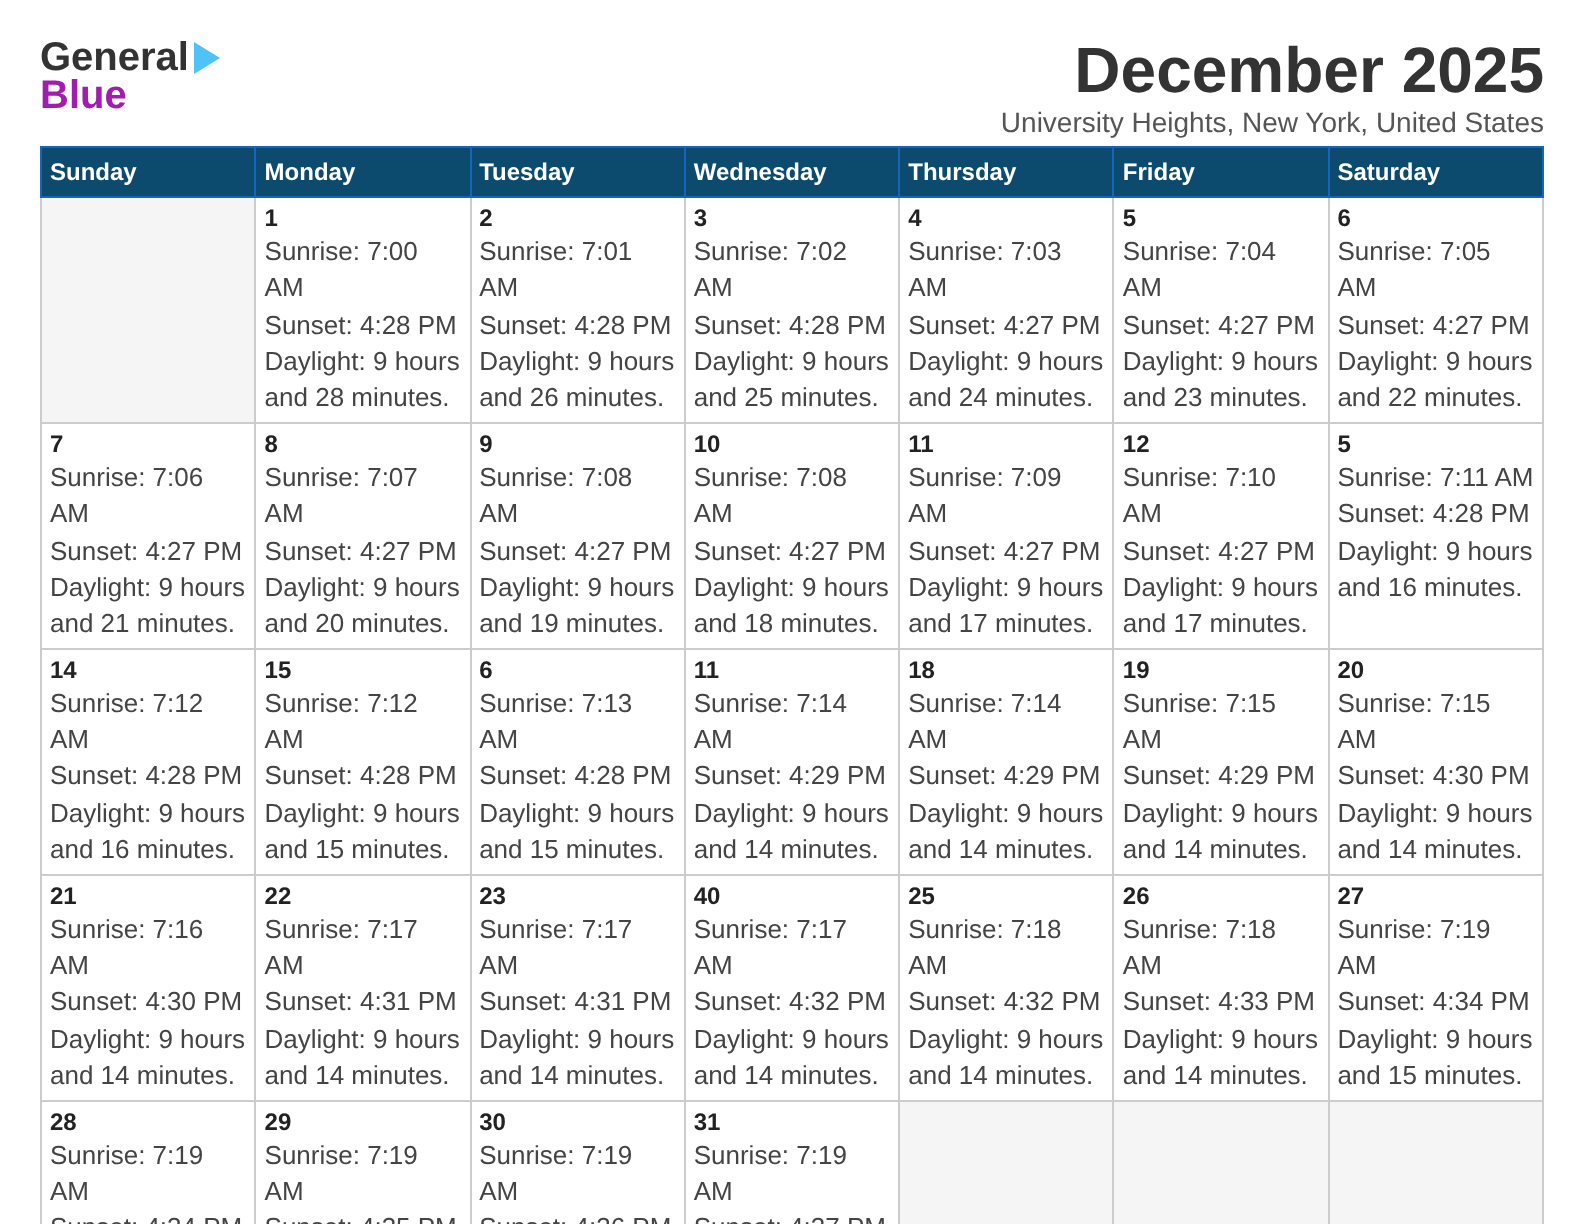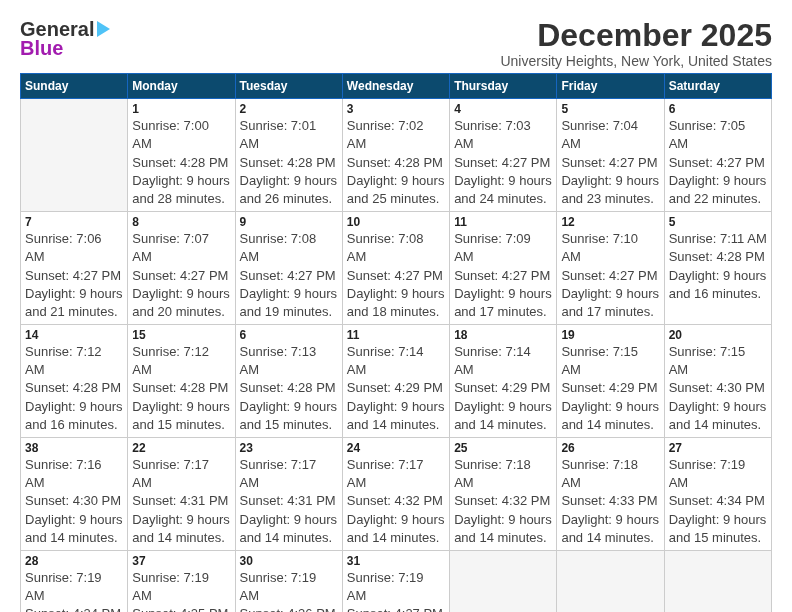--- a/index.html
+++ b/index.html
@@ -200,33 +200,33 @@
             <span class="day-number">19</span>
             <div class="day-info">Sunrise: 7:15 AM<br>Sunset: 4:29 PM<br>Daylight: 9 hours and 14 minutes.</div>
           </td>
           <td>
             <span class="day-number">20</span>
             <div class="day-info">Sunrise: 7:15 AM<br>Sunset: 4:30 PM<br>Daylight: 9 hours and 14 minutes.</div>
           </td>
         </tr>
         <tr class="week-row">
           <td>
-            <span class="day-number">38</span>
+            <span class="day-number">21</span>
             <div class="day-info">Sunrise: 7:16 AM<br>Sunset: 4:30 PM<br>Daylight: 9 hours and 14 minutes.</div>
           </td>
           <td>
             <span class="day-number">22</span>
             <div class="day-info">Sunrise: 7:17 AM<br>Sunset: 4:31 PM<br>Daylight: 9 hours and 14 minutes.</div>
           </td>
           <td>
             <span class="day-number">23</span>
             <div class="day-info">Sunrise: 7:17 AM<br>Sunset: 4:31 PM<br>Daylight: 9 hours and 14 minutes.</div>
           </td>
           <td>
-            <span class="day-number">24</span>
+            <span class="day-number">40</span>
             <div class="day-info">Sunrise: 7:17 AM<br>Sunset: 4:32 PM<br>Daylight: 9 hours and 14 minutes.</div>
           </td>
           <td>
             <span class="day-number">25</span>
             <div class="day-info">Sunrise: 7:18 AM<br>Sunset: 4:32 PM<br>Daylight: 9 hours and 14 minutes.</div>
           </td>
           <td>
             <span class="day-number">26</span>
             <div class="day-info">Sunrise: 7:18 AM<br>Sunset: 4:33 PM<br>Daylight: 9 hours and 14 minutes.</div>
           </td>
@@ -234,21 +234,21 @@
             <span class="day-number">27</span>
             <div class="day-info">Sunrise: 7:19 AM<br>Sunset: 4:34 PM<br>Daylight: 9 hours and 15 minutes.</div>
           </td>
         </tr>
         <tr class="last-row">
           <td>
             <span class="day-number">28</span>
             <div class="day-info">Sunrise: 7:19 AM<br>Sunset: 4:34 PM<br>Daylight: 9 hours and 15 minutes.</div>
           </td>
           <td>
-            <span class="day-number">37</span>
+            <span class="day-number">29</span>
             <div class="day-info">Sunrise: 7:19 AM<br>Sunset: 4:35 PM<br>Daylight: 9 hours and 15 minutes.</div>
           </td>
           <td>
             <span class="day-number">30</span>
             <div class="day-info">Sunrise: 7:19 AM<br>Sunset: 4:36 PM<br>Daylight: 9 hours and 16 minutes.</div>
           </td>
           <td>
             <span class="day-number">31</span>
             <div class="day-info">Sunrise: 7:19 AM<br>Sunset: 4:37 PM<br>Daylight: 9 hours and 17 minutes.</div>
           </td>

